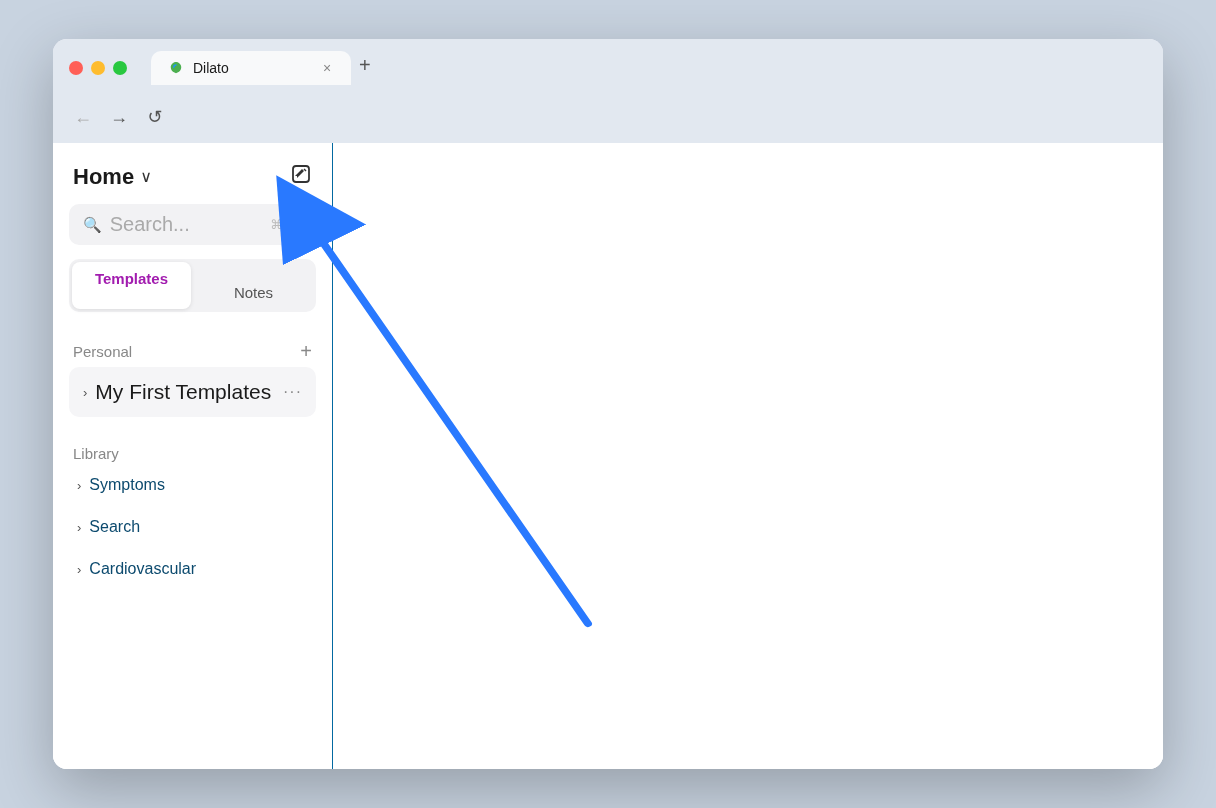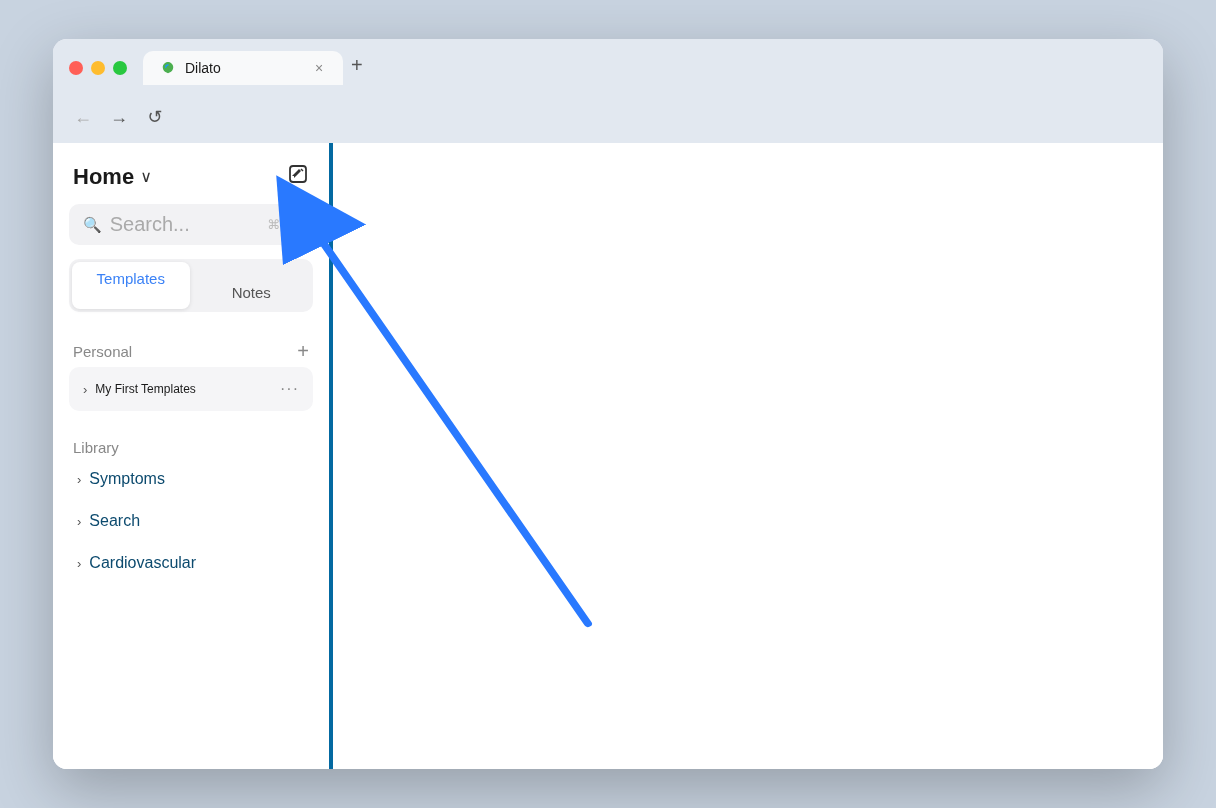--- a/index.html
+++ b/index.html
@@ -31,21 +31,21 @@
       background: #e2e8f0;
       padding: 12px 16px 0;
       display: flex;
       flex-direction: column;
       gap: 0;
     }
 
     .title-bar-top {
       display: flex;
       align-items: center;
-      gap: 4px;
+      gap: 12px;
       padding-bottom: 10px;
     }
 
     .traffic-lights {
       display: flex;
       gap: 8px;
       align-items: center;
     }
 
     .traffic-light {
@@ -173,21 +173,21 @@
       background: #fff;
       display: flex;
       overflow: hidden;
       position: relative;
     }
 
     
     .sidebar {
       width: 280px;
       background: #fff;
-      border-right: 4px solid #0369a1;
+      border-right: 1px solid #0369a1;
       padding: 20px 16px;
       display: flex;
       flex-direction: column;
       gap: 14px;
       overflow-y: auto;
     }
 
     .sidebar-header {
       display: flex;
       align-items: center;
@@ -258,22 +258,22 @@
       padding: 8px 0;
       text-align: center;
       border-radius: 8px;
       font-size: 15px;
       font-weight: 500;
       cursor: pointer;
     }
 
     .tab-btn.active {
       background: #fff;
-      color: #3b82f6;
-      font-weight: 400;
+      color: #a21caf;
+      font-weight: 700;
       box-shadow: 0 1px 4px rgba(0,0,0,0.1);
     }
 
     .tab-btn.inactive {
       background: transparent;
       color: #555;
       margin-top: 14px;
     }
 
     
@@ -313,21 +313,21 @@
       align-items: center;
       gap: 8px;
     }
 
     .list-item-chevron {
       color: #555;
       font-size: 13px;
     }
 
     .list-item-text {
-      font-size: 12px;
+      font-size: 21px;
       color: #1a1a1a;
     }
 
     .list-item-more {
       color: #888;
       font-size: 16px;
       letter-spacing: 1px;
     }
 
     

